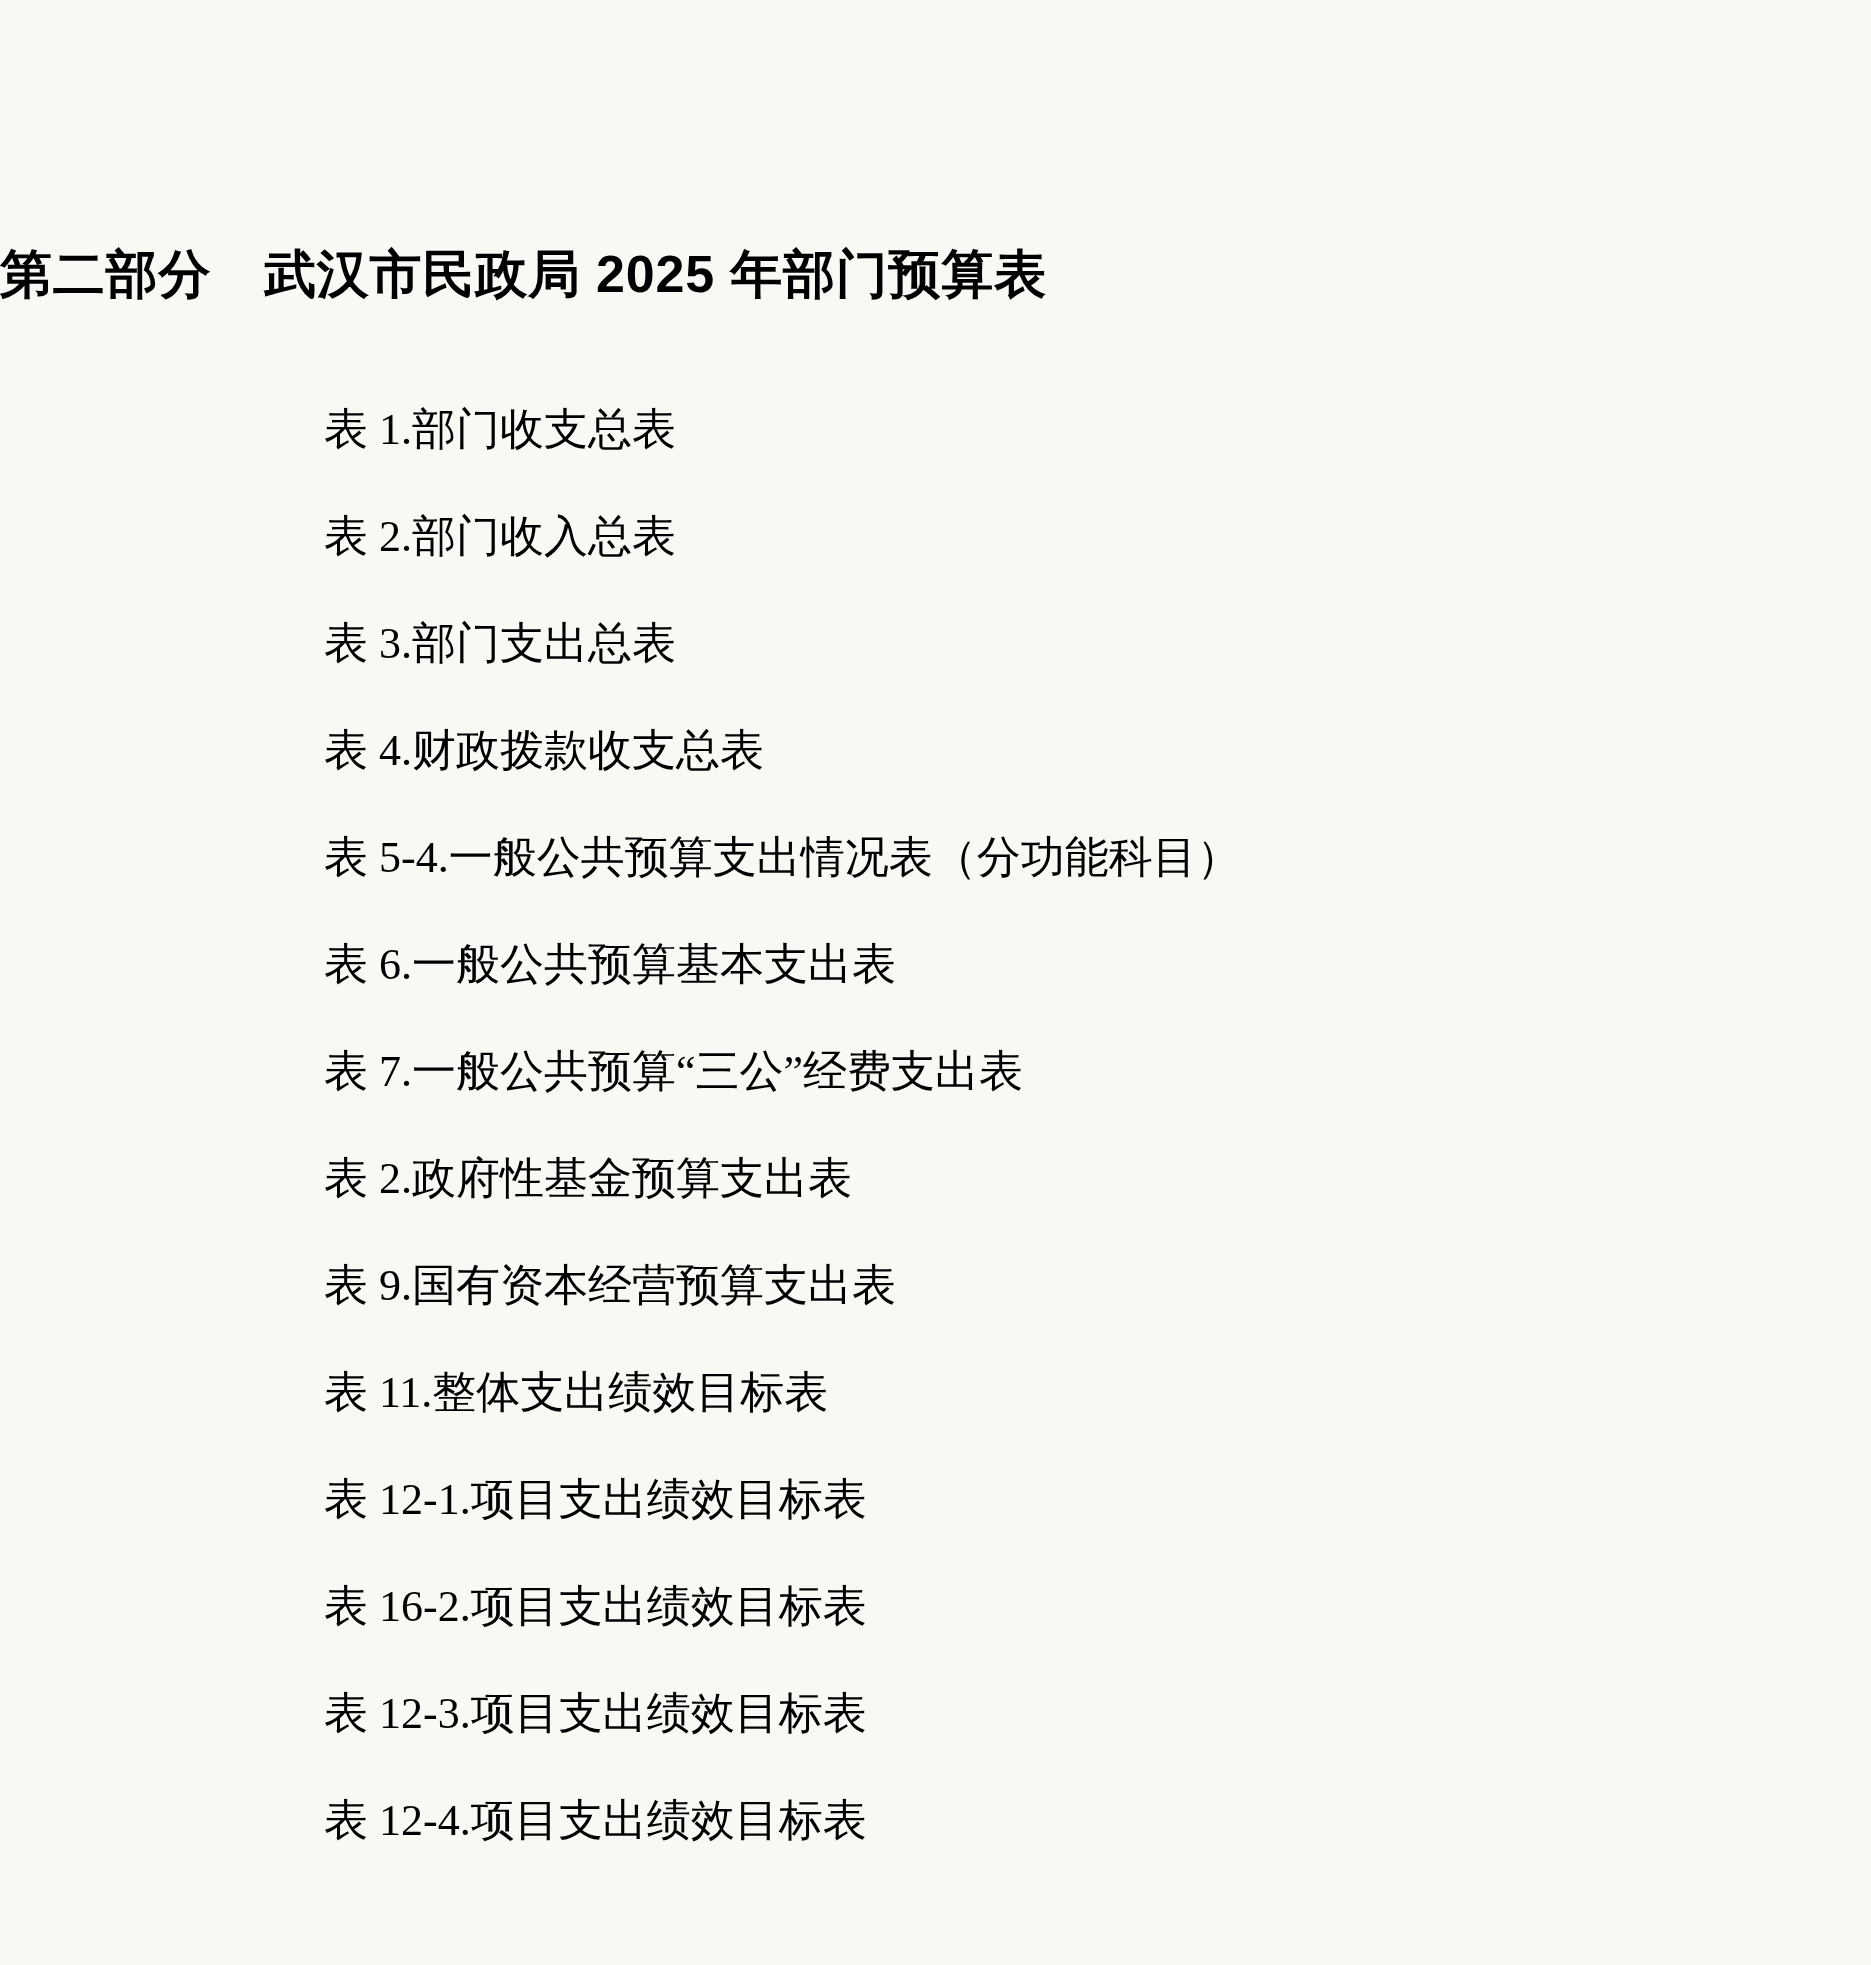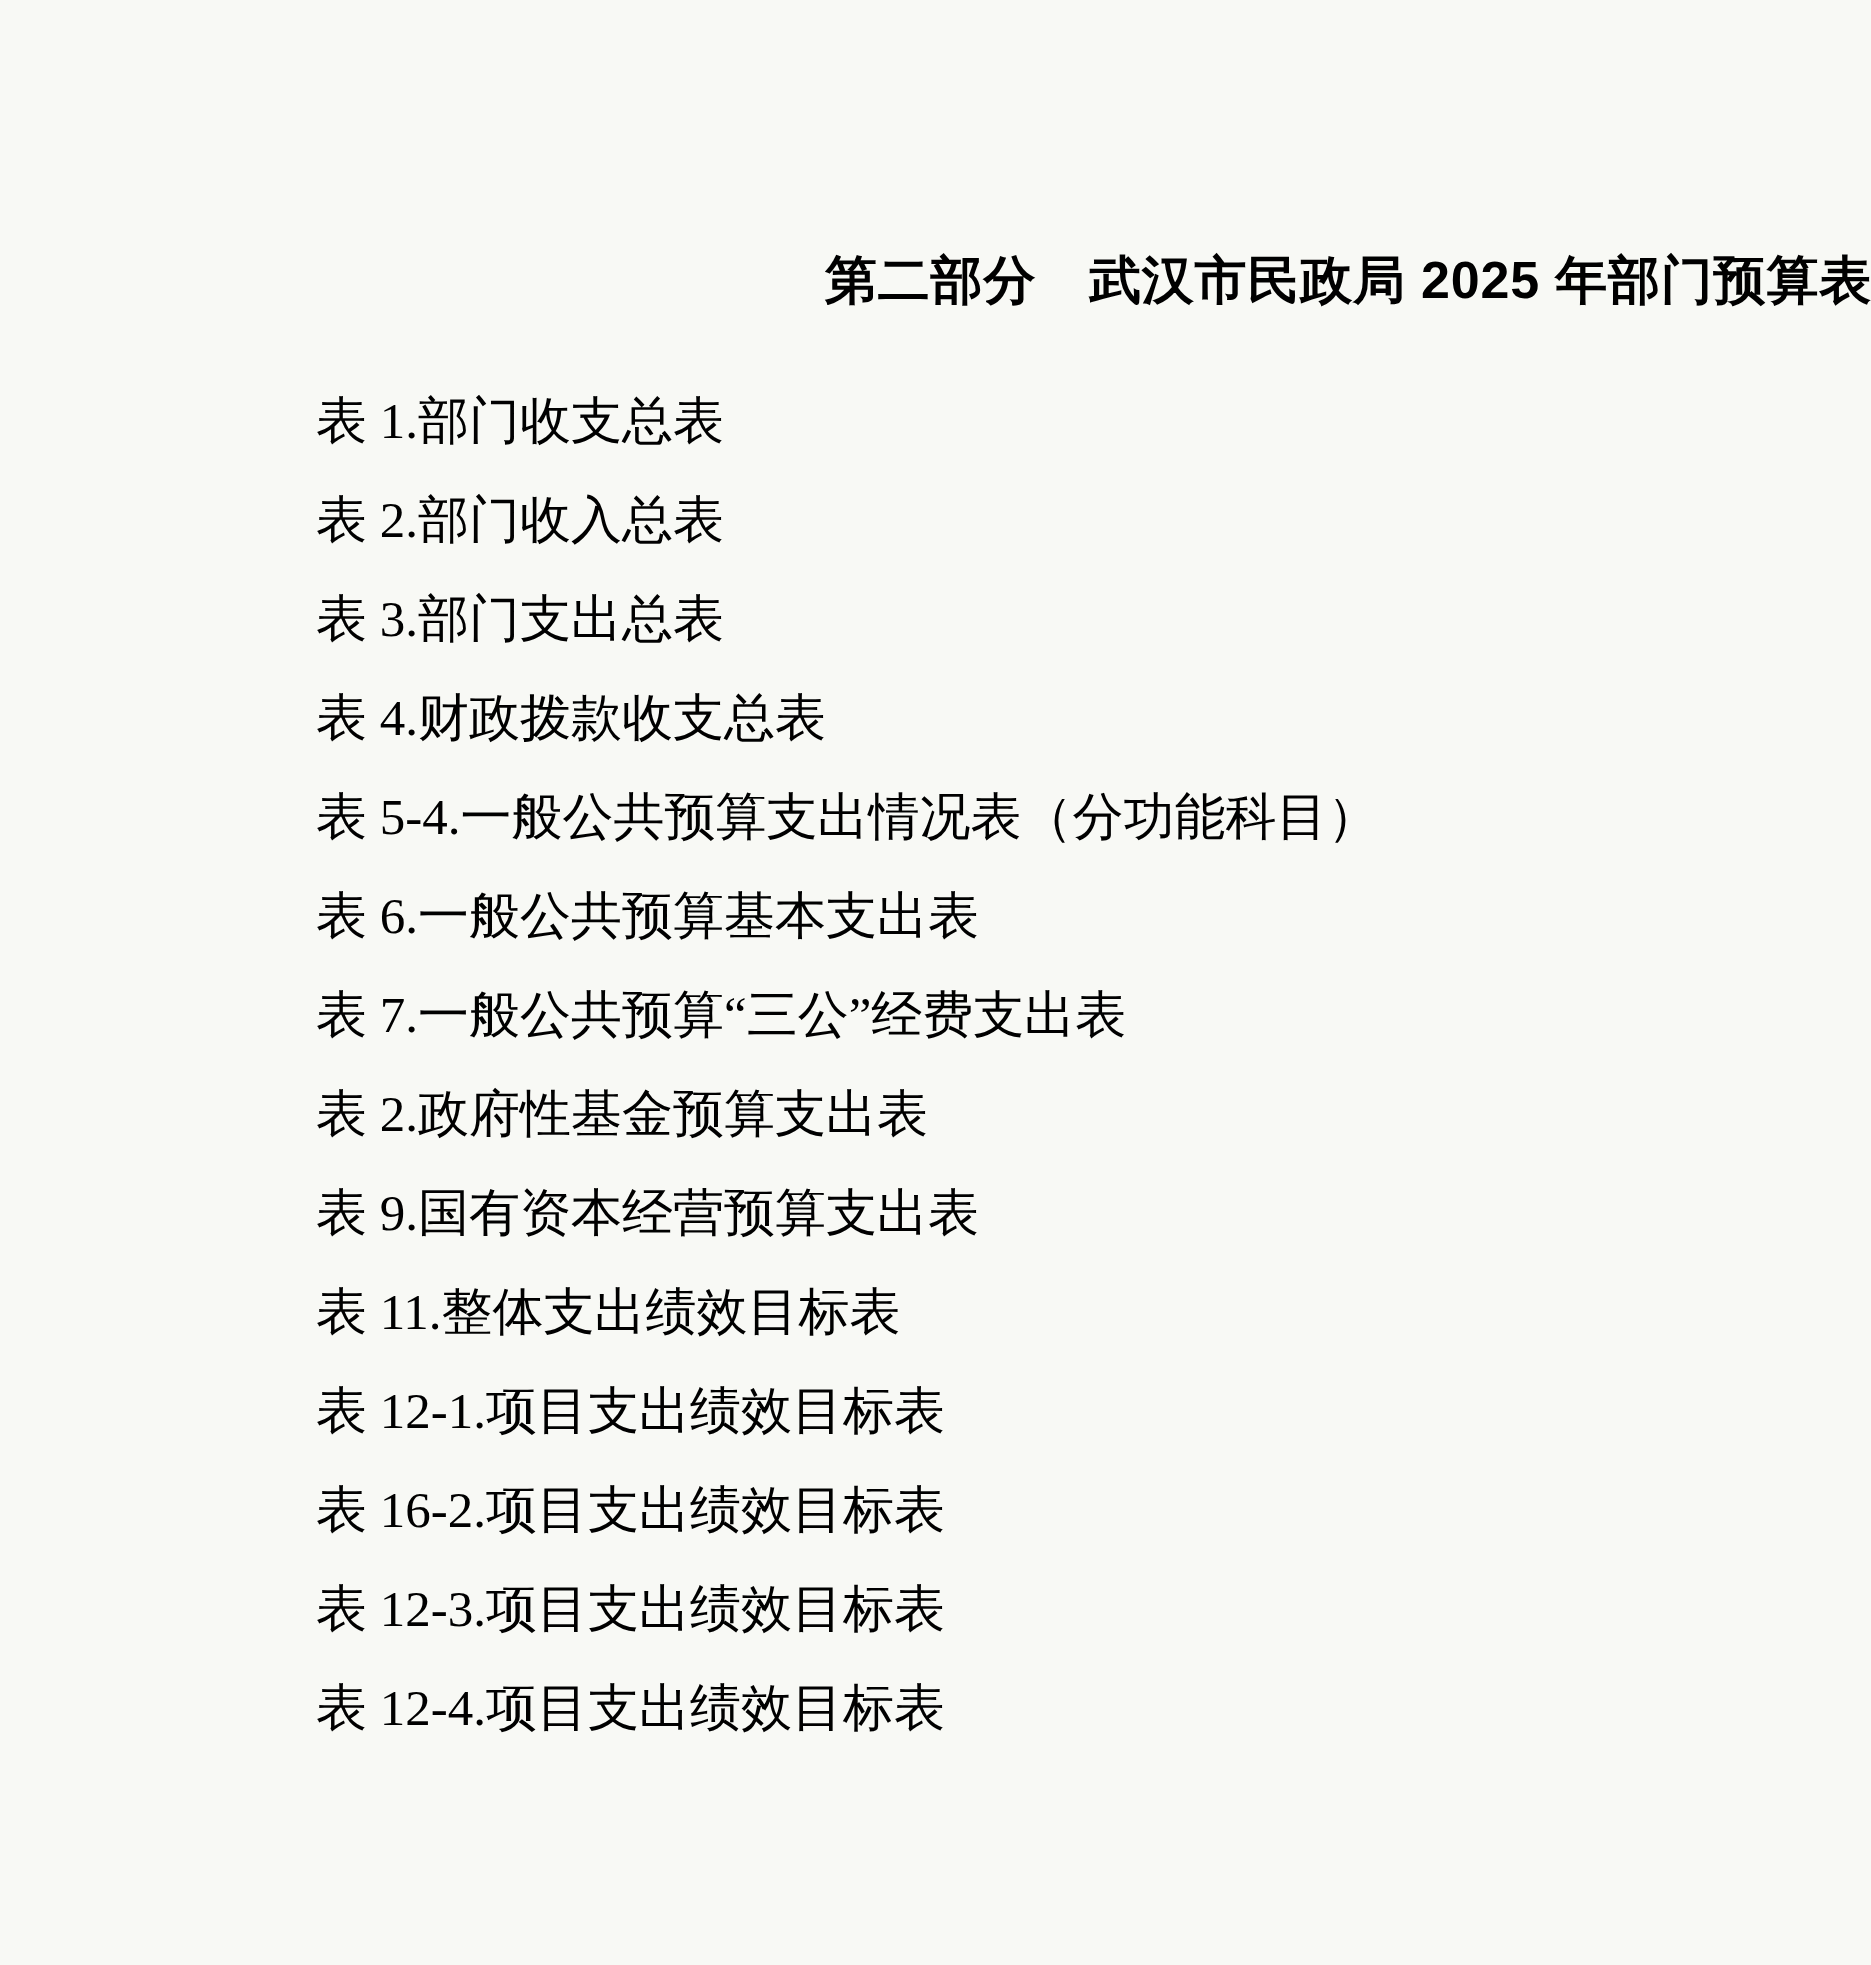--- a/index.html
+++ b/index.html
@@ -14,41 +14,41 @@
     color: #000000;
     font-family: "Liberation Serif", serif;
     overflow: hidden;
   }
   .doc-page {
     position: absolute;
     inset: 0;
   }
   .doc-title {
     position: absolute;
-    top: 254px;
+    top: 248px;
     left: 0;
     right: 0;
-    text-align: right;
+    text-align: left;
     font-family: "Liberation Sans", sans-serif;
     font-weight: bold;
     font-size: 52px;
     line-height: 1;
     letter-spacing: 0.8px;
     white-space: pre;
   }
   .toc-list {
     position: absolute;
     top: 370px;
     left: 312px;
     right: 118px;
   }
   .toc-list p {
-    margin: 4px;
+    margin: 12px;
     padding: 0;
-    font-size: 51px;
+    font-size: 44px;
     line-height: 95px;
     white-space: pre;
   }
 </style>
 </head>
 <body>
 
 <div class="doc-page">
 
   <div class="doc-title">第二部分　武汉市民政局 2025 年部门预算表</div>

